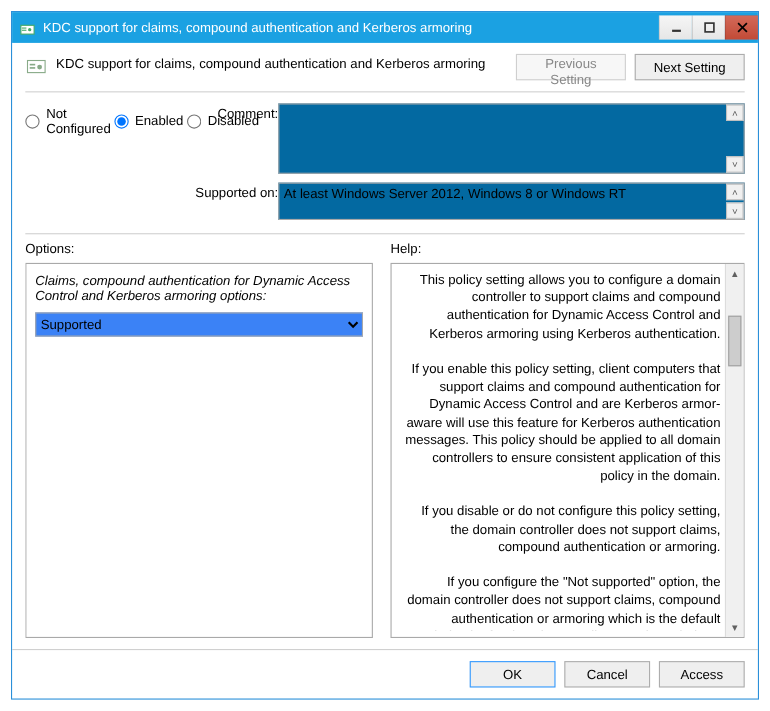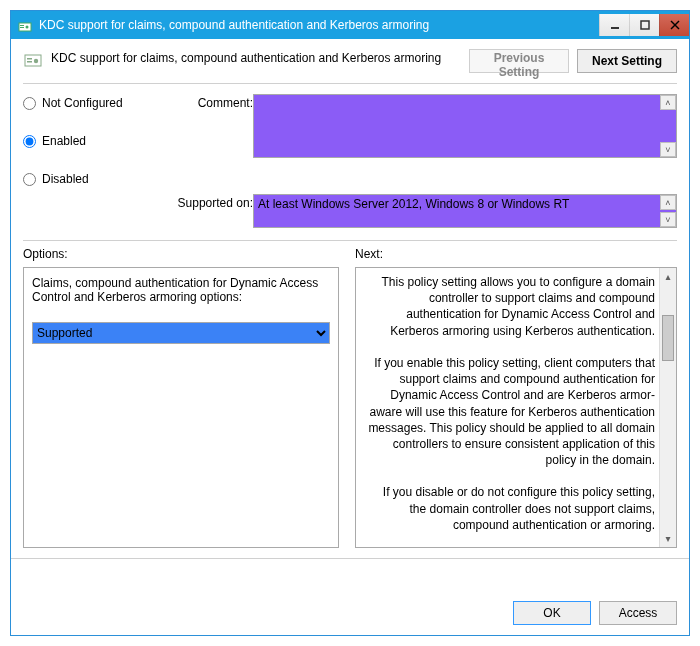--- a/index.html
+++ b/index.html
@@ -73,37 +73,36 @@
     font-size: 12px;
     padding-top: 2px;
   }
   .nav-btn {
     width: 100px; height: 24px;
     border: 1px solid #adadad;
     background: #efefef;
     font-family: inherit;
     font-size: 12px;
     color: #000;
-    font-weight: bold;
   }
   .nav-btn[disabled] {
     color: #888;
     background: #f7f7f7;
     border-color: #cfcfcf;
   }
   .row {
     display: flex;
     align-items: flex-start;
     margin-bottom: 8px;
   }
   .state-col {
     width: 138px;
     display: flex;
-    flex-direction: column;
-    gap: 24px;
+    flex-direction: row;
+    gap: 3px;
     padding-top:2px;
   }
   .radio-row {
     display: flex;
     align-items: center;
     gap: 6px;
   }
   .radio-row input { margin:0; }
   .label-col {
     width: 92px;
@@ -115,21 +114,21 @@
     position: relative;
     display:flex;
   }
   textarea.comment, .supported-box {
     flex:1;
     border: 1px solid #a9a9a9;
     font-family: inherit;
     font-size: 12px;
     padding: 2px 16px 2px 4px;
     resize: none;
-    background:#8b5cf6;
+    background:#0369a1;
   }
   textarea.comment { height: 64px; }
   .supported-box { height: 34px; line-height:15px; overflow:hidden; position:relative; }
   .tiny-scroll {
     position: absolute;
     right: 1px; top: 1px; bottom: 1px;
     width: 16px;
     display: flex;
     flex-direction: column;
     justify-content: space-between;
@@ -209,24 +208,23 @@
     display: flex;
     justify-content: flex-end;
     gap: 8px;
   }
   .footer button {
     width: 78px; height: 24px;
     border: 1px solid #adadad;
     background: #efefef;
     font-family: inherit;
     font-size: 12px;
-    margin-top: 32px;
   }
   .footer button.default { border-color:#3399ff; }
-  .opts-label { margin-bottom:18px; display:block; }
+  .opts-label { margin-bottom:8px; display:block;font-style:italic; }
 </style>
 </head>
 <body>
 
 <div class="window">
 
   <div class="titlebar">
     <span class="titlebar-icon">
       <svg width="14" height="14" viewBox="0 0 14 14">
           <rect x="1" y="5" width="12" height="8" fill="#fff" stroke="#4a6" stroke-width="1"></rect>
@@ -315,21 +313,21 @@
       <div class="col left">
         <div class="col-label">Options:</div>
         <div class="panel">
           <span class="opts-label">Claims, compound authentication for Dynamic Access Control and Kerberos armoring options:</span>
           <select class="opts">
             <option>Supported</option>
           </select>
         </div>
       </div>
       <div class="col right">
-        <div class="col-label">Next:</div>
+        <div class="col-label">Help:</div>
         <div class="panel help">
           <div class="help-text">This policy setting allows you to configure a domain controller to support claims and compound authentication for Dynamic Access Control and Kerberos armoring using Kerberos authentication.
 
 If you enable this policy setting, client computers that support claims and compound authentication for Dynamic Access Control and are Kerberos armor-aware will use this feature for Kerberos authentication messages. This policy should be applied to all domain controllers to ensure consistent application of this policy in the domain.
 
 If you disable or do not configure this policy setting, the domain controller does not support claims, compound authentication or armoring.
 
 If you configure the "Not supported" option, the domain controller does not support claims, compound authentication or armoring which is the default behavior for domain controllers running Windows Server 2008 R2 or earlier operating systems.</div>
           <div class="help-scroll">
             <div class="arrow">▴</div>
@@ -339,16 +337,17 @@
             <div class="arrow">▾</div>
           </div>
         </div>
       </div>
     </div>
 
   </div>
 
   <div class="footer">
     <button class="default">OK</button>
+    <button>Cancel</button>
     <button>Access</button>
   </div>
 
 </div>
 
 </body></html>

